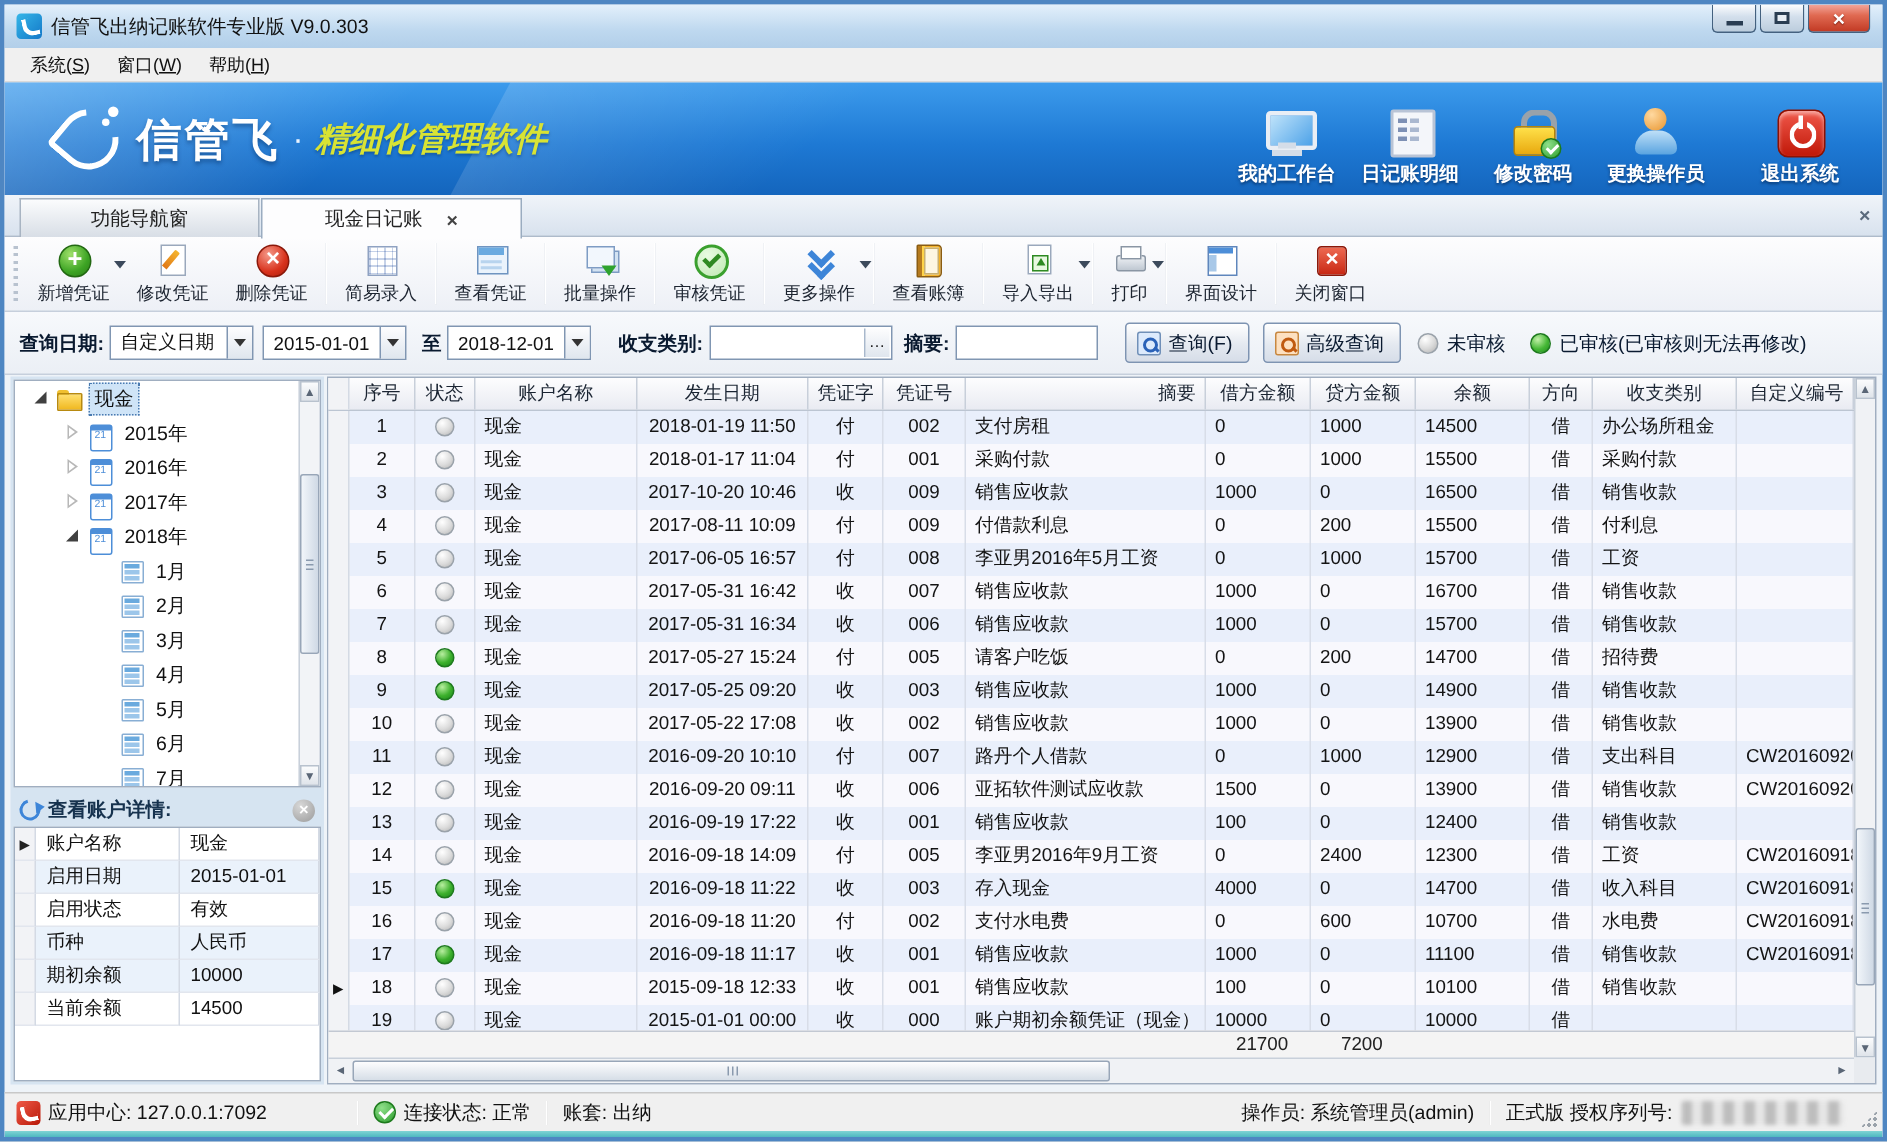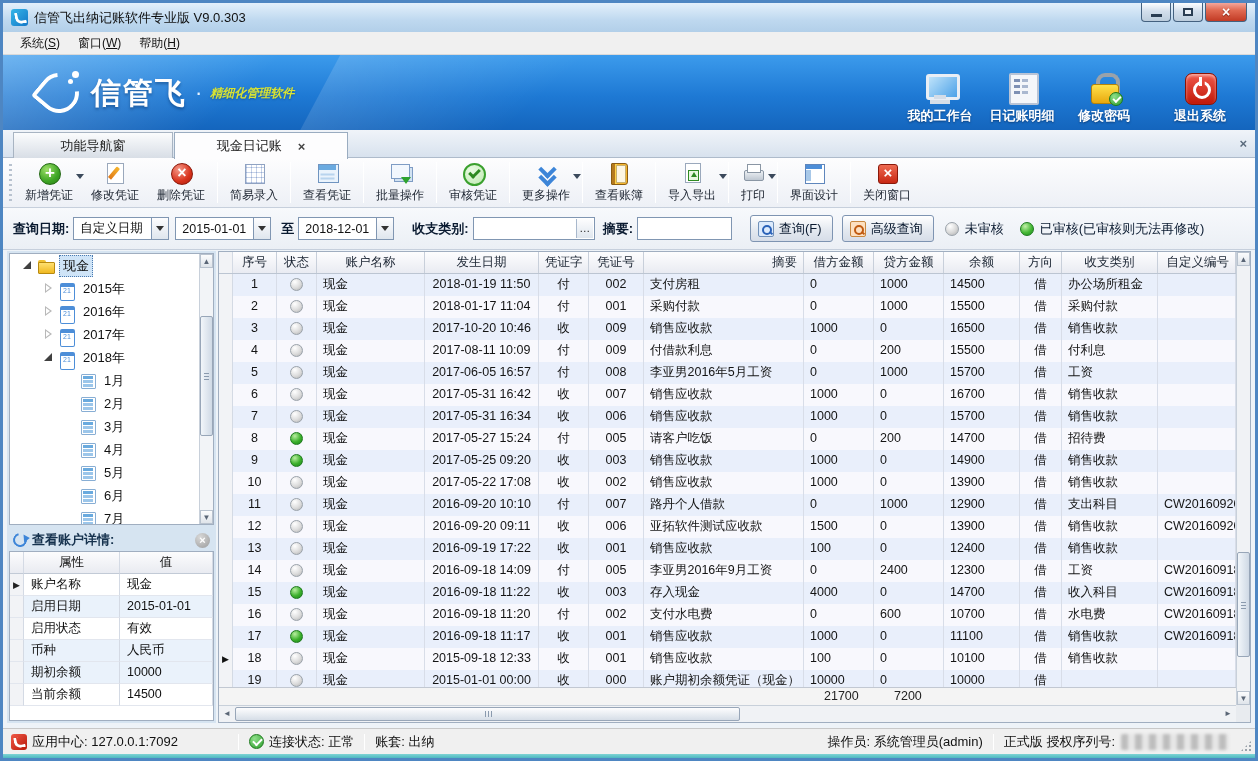--- a/index.html
+++ b/index.html
@@ -43,21 +43,21 @@
             transform:skewX(-28deg); }
   .brand { position:absolute; left:34px; top:16px; display:flex; align-items:center; }
   .brand-logo { width:44px; height:44px; margin-right:10px; position:relative; }
   .brand-logo::before { content:""; position:absolute; inset:2px; border:4px solid #fff;
             border-top-color:transparent; border-radius:50% 50% 50% 4px; transform:rotate(40deg); }
   .brand-logo::after { content:""; position:absolute; right:2px; top:0; width:7px; height:7px;
             background:#fff; border-radius:50%; box-shadow:-5px 7px 0 -1px #fff; }
   .brand-name { font-size:30px; font-weight:bold; color:#ffffff; letter-spacing:2px;
             text-shadow:0 2px 3px rgba(0,40,90,.45); }
   .brand-sep { font-size:22px; color:#eaf4ff; margin:0 8px; }
-  .brand-slogan { font-size:12px; font-weight:bold; font-style:italic; color:#d8e334;
+  .brand-slogan { font-size:22px; font-weight:bold; font-style:italic; color:#d8e334;
             text-shadow:0 1px 2px rgba(0,40,90,.4); }
   .hdr-actions { position:absolute; right:14px; bottom:5px; display:flex; align-items:center; }
   .hdr-act { width:82px; display:flex; flex-direction:column; align-items:center; cursor:default; }
   .hdr-act.exit { margin-left:14px; }
   .hdr-label { color:#fff; font-size:13px; font-weight:bold; margin-top:3px; text-shadow:0 1px 2px rgba(0,30,70,.6); white-space:nowrap; }
   .hico { width:34px; height:32px; position:relative; display:block; }
   
   .hico-workbench::before { content:""; position:absolute; left:3px; top:2px; width:28px; height:20px;
       border:3px solid #e9eef5; border-radius:3px; background:linear-gradient(135deg,#bfe3fa,#4da2e8); }
   .hico-workbench::after { content:""; position:absolute; left:11px; top:23px; width:12px; height:4px; background:#d4dde8;
@@ -342,20 +342,24 @@
         <div class="hdr-act">
           <span class="hico hico-journal"></span>
           <div class="hdr-label">日记账明细</div>
         </div>
         <div class="hdr-act">
           <span class="hico hico-password">
             <span class="badge"></span>
           </span>
           <div class="hdr-label">修改密码</div>
         </div>
+        <div class="hdr-act">
+          <span class="hico hico-operator"></span>
+          <div class="hdr-label">更换操作员</div>
+        </div>
         <div class="hdr-act exit">
           <span class="hico hico-exit">
             <span class="stick"></span>
           </span>
           <div class="hdr-label">退出系统</div>
         </div>
       </div>
   </div>
 
   <div class="tabstrip" id="tabstrip">
@@ -556,25 +560,20 @@
           <span class="tri tri-month"></span>
           <span class="tree-label">7月</span>
         </div>
       </div>
     <div class="detail-hdr">
       <span class="refresh-ico"></span>
       <span>查看账户详情:</span>
       <span class="detail-close">×</span>
     </div>
     <div class="detail-box" id="detail-box">
-        <div class="drow hdr">
-          <span class="dmark dcell"></span>
-          <span class="dcell dprop">属性</span>
-          <span class="dcell dval">值</span>
-        </div>
         <div class="drow">
           <span class="dmark">▶</span>
           <span class="dcell dprop">账户名称</span>
           <span class="dcell dval">现金</span>
         </div>
         <div class="drow alt">
           <span class="dmark"></span>
           <span class="dcell dprop">启用日期</span>
           <span class="dcell dval">2015-01-01</span>
         </div>

